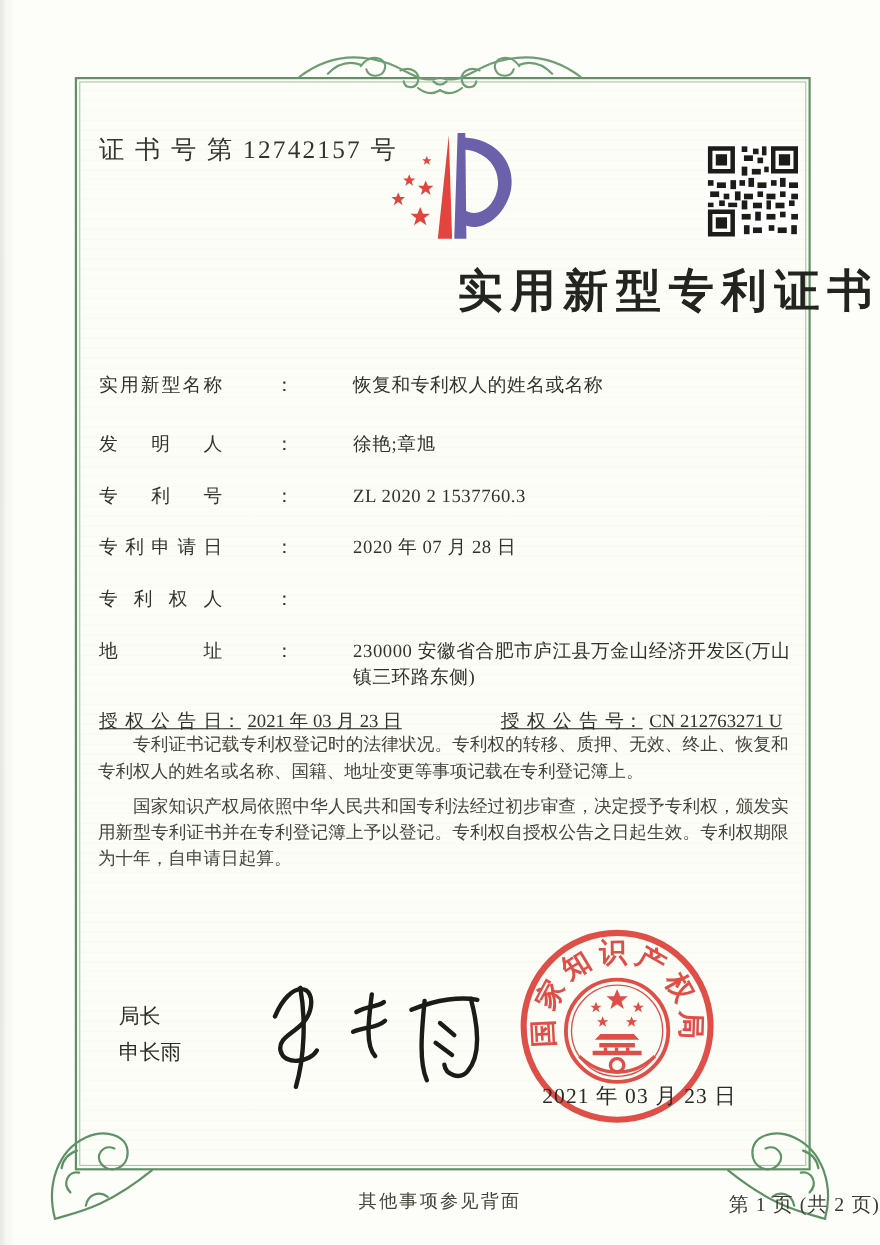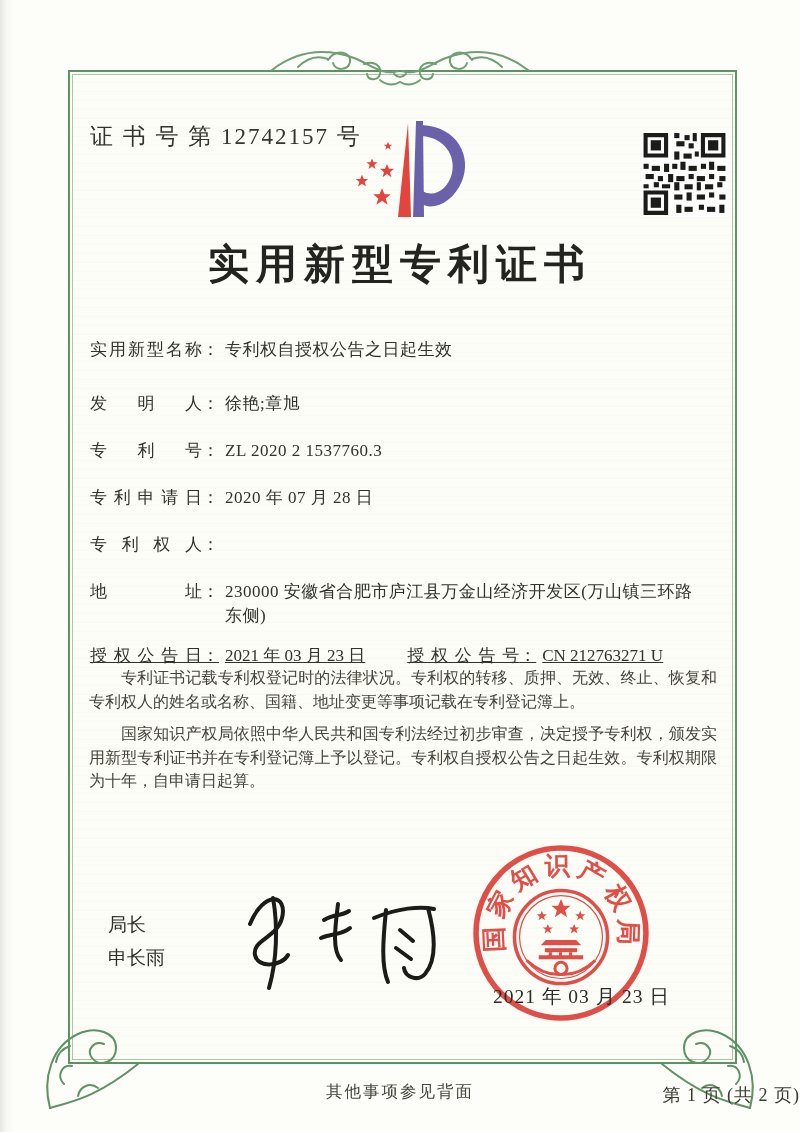--- a/index.html
+++ b/index.html
@@ -32,29 +32,29 @@
   }
   .ornament{position:absolute;pointer-events:none;}
   .cert-no{
     position:absolute;left:90px;top:121px;
     font-size:23px;letter-spacing:2px;color:#35352f;
   }
   .logo{position:absolute;left:332px;top:113px;width:140px;height:112px;}
   .qr{position:absolute;left:640px;top:131px;width:89px;height:86px;}
   .title{
     position:absolute;left:0;right:0;top:237px;
-    text-align:center;
+    text-align:right;
     font-size:41px;font-weight:700;letter-spacing:7px;
     color:#23231f;
   }
   .fields{
     position:absolute;left:90px;top:338px;width:630px;
     font-size:17px;color:#32322c;
   }
-  .field-row{margin-bottom:23px;line-height:24px;display:flex;align-items:flex-start;}
+  .field-row{margin-bottom:23px;line-height:24px;display:flex;align-items:flex-start;gap:48px;}
   .f-label{
     display:inline-block;width:112px;
     text-align:justify;text-align-last:justify;text-justify:inter-character;
     flex:0 0 112px;
   }
   .f-colon{flex:0 0 auto;padding-right:6px;}
   .f-value{flex:1 1 auto;letter-spacing:0.5px;}
   .grant-row{display:flex;}
   .grant-pair{display:flex;text-decoration:underline;}
   .grant-pair.second{margin-left:42px;}
@@ -200,21 +200,21 @@
       <rect x="76" y="72" width="5" height="8"></rect>
     </g>
   </svg>
 
   <div class="title">实用新型专利证书</div>
 
   <div class="fields">
     <div class="field-row" style="margin-bottom:30px;">
       <span class="f-label">实用新型名称</span>
         <span class="f-colon">：</span>
-      <span class="f-value">专利权自授权公告之日起生效</span>
+      <span class="f-value">恢复和专利权人的姓名或名称</span>
     </div>
     <div class="field-row">
       <span class="f-label">发明人</span>
         <span class="f-colon">：</span>
       <span class="f-value">徐艳;章旭</span>
     </div>
     <div class="field-row">
       <span class="f-label">专利号</span>
         <span class="f-colon">：</span>
       <span class="f-value">ZL 2020 2 1537760.3</span>

